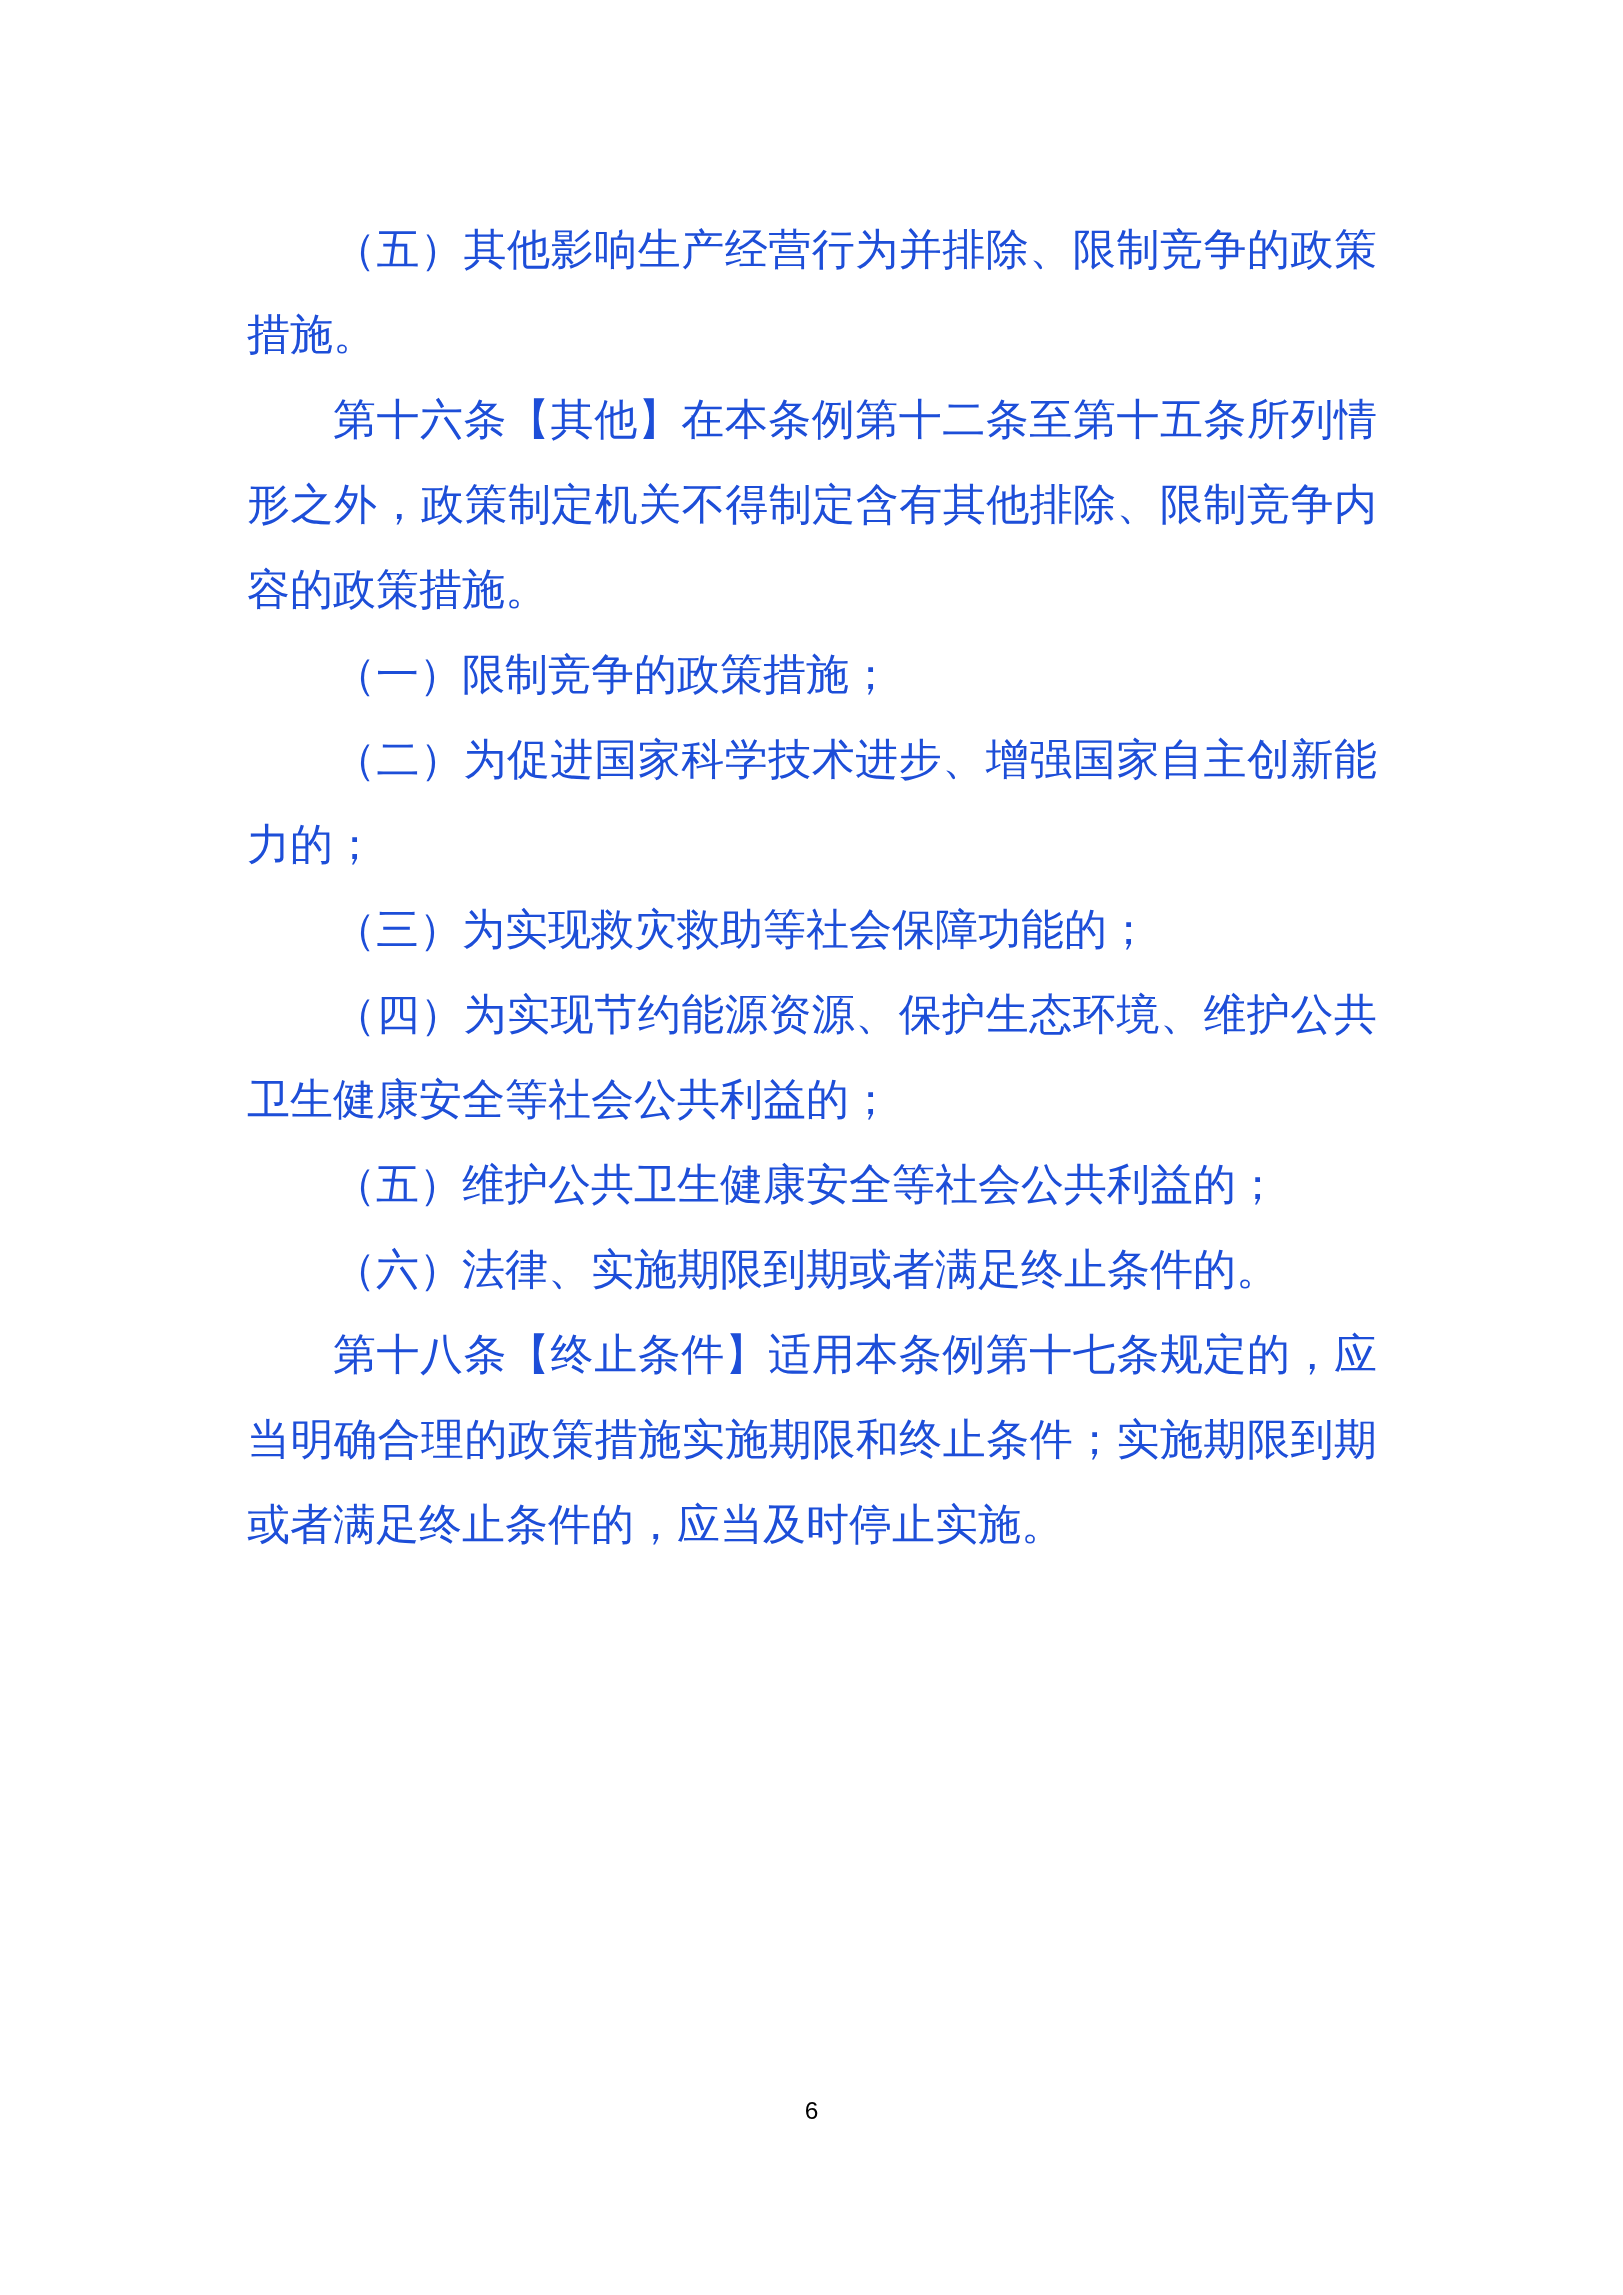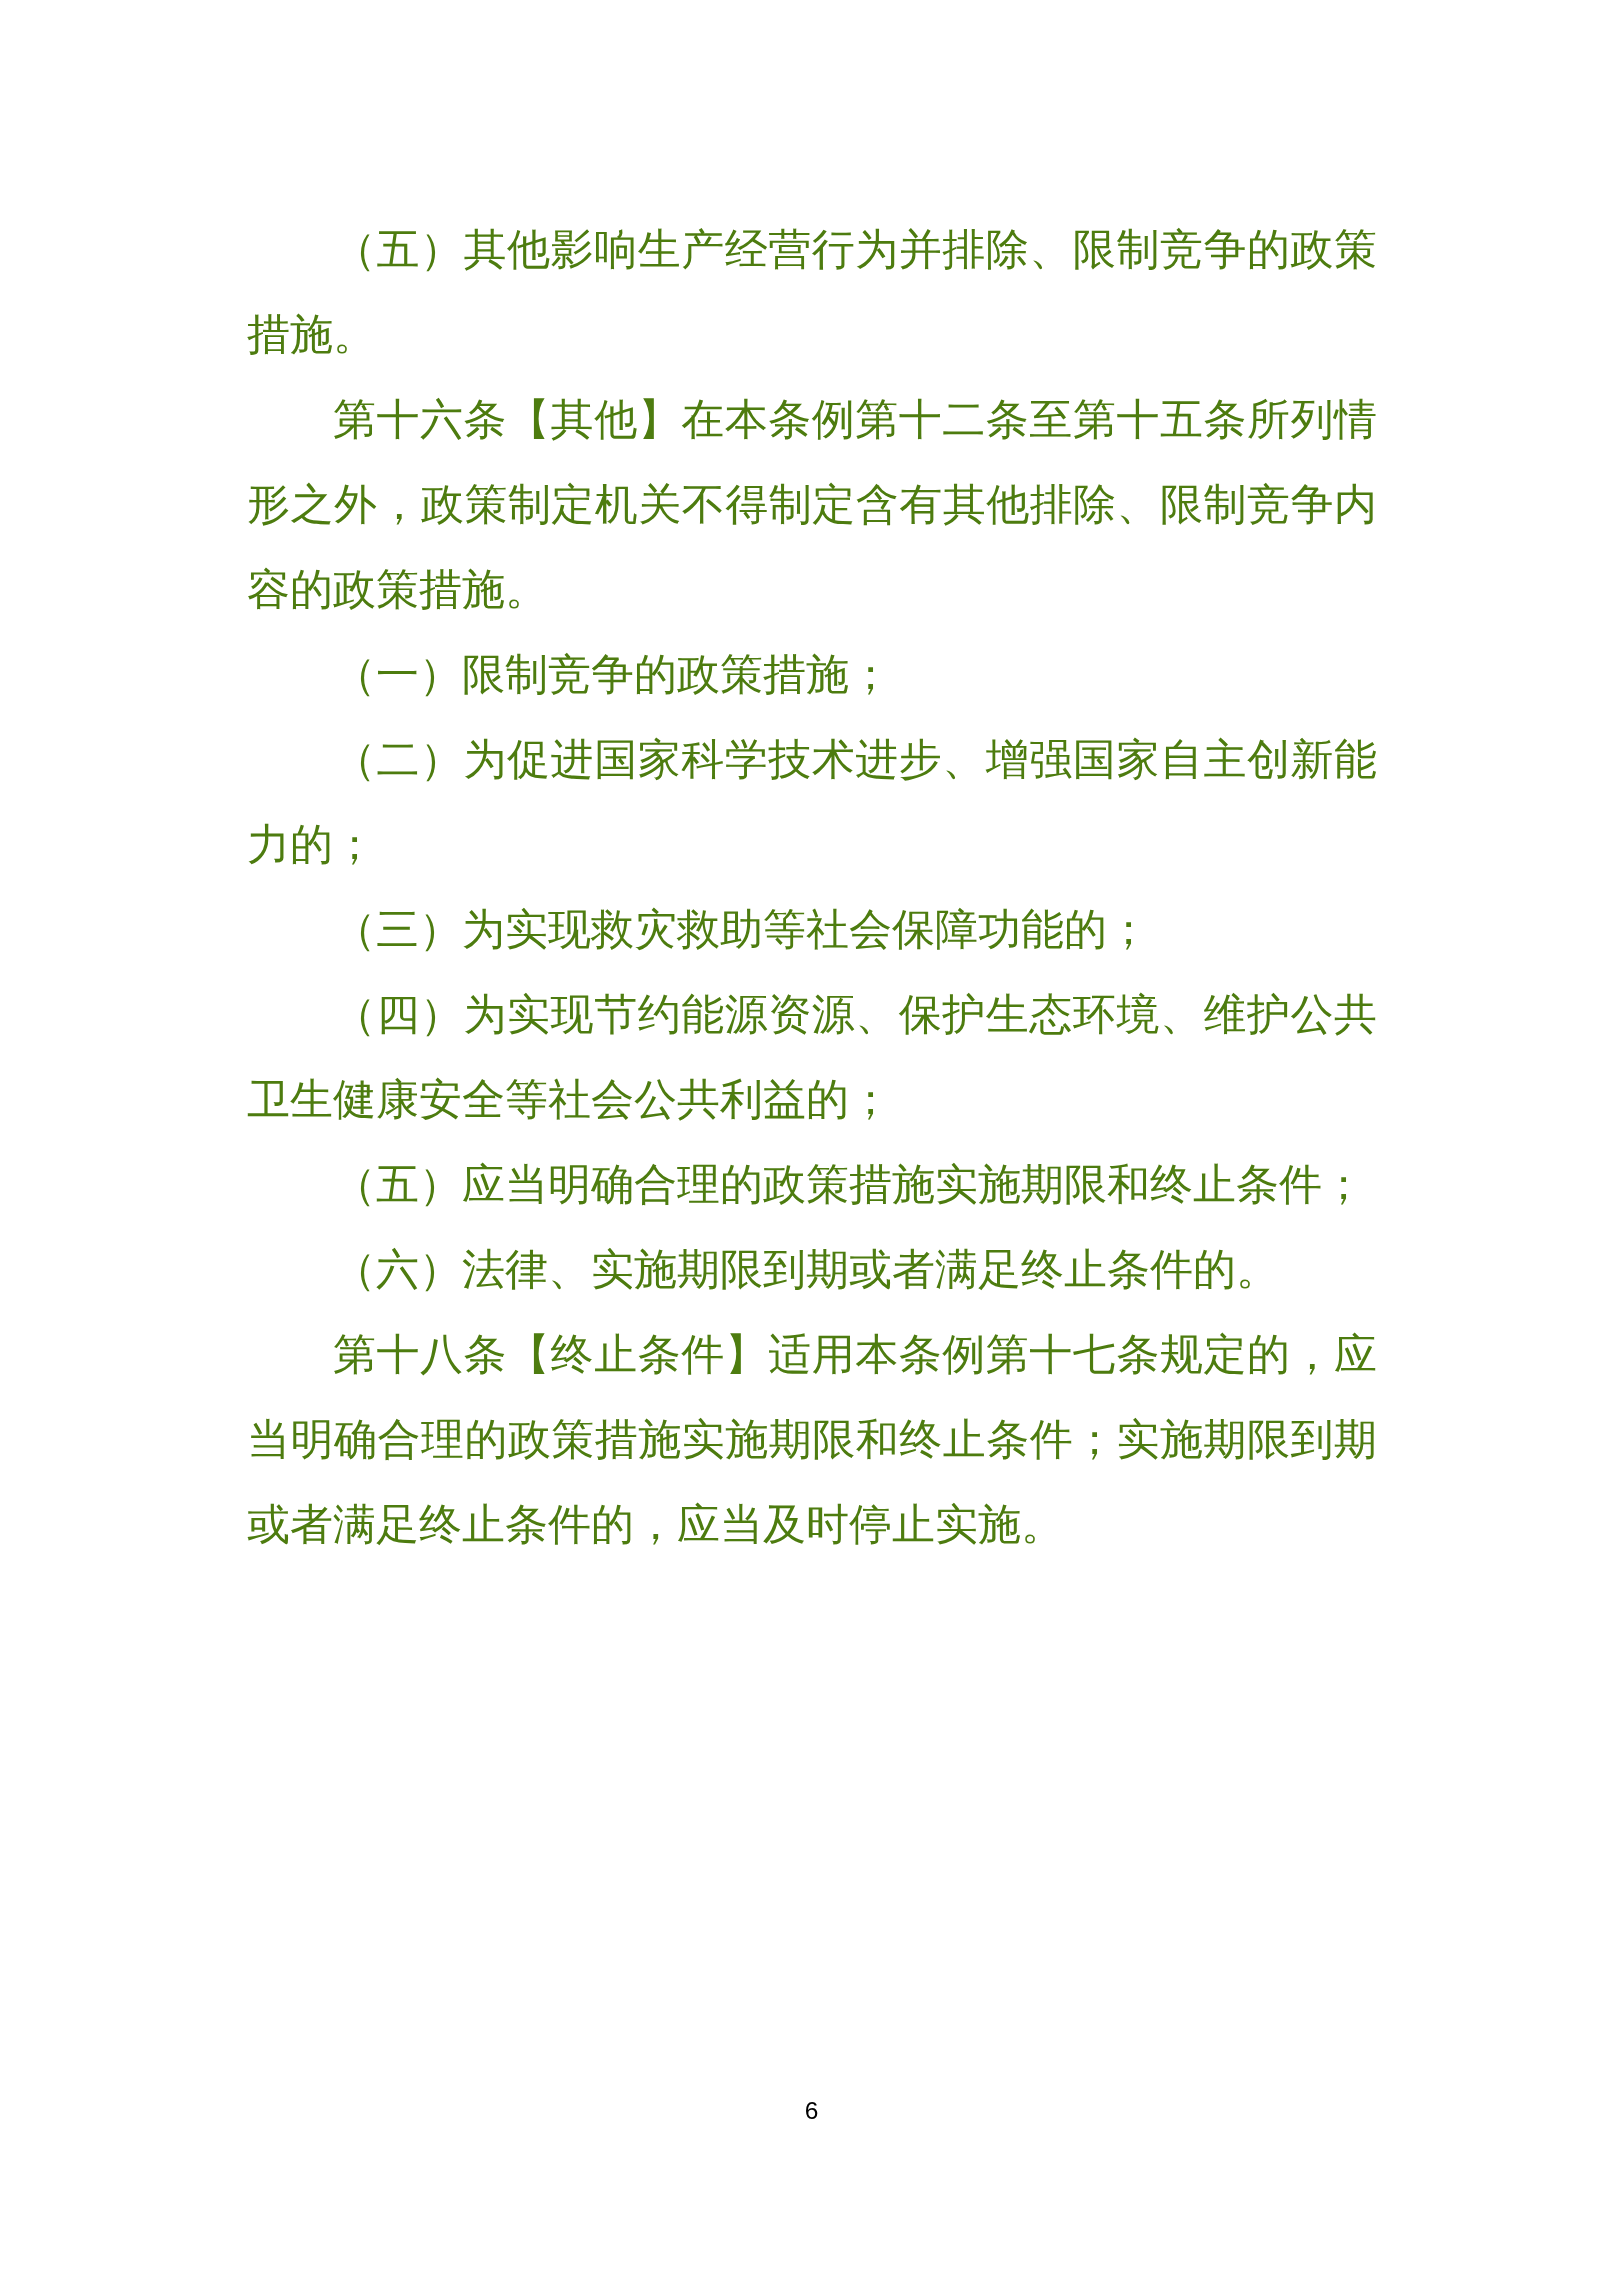--- a/index.html
+++ b/index.html
@@ -25,21 +25,21 @@
   .para {
     margin: 0;
     padding: 0;
     font-size: 43px;
     line-height: 85px;
     text-align: justify;
     text-justify: inter-ideograph;
     text-indent: 2em;
     word-break: break-all;
     letter-spacing: 0;
-    color: #4d7c0f;
+    color: #1d4ed8;
   }
   .para .article-heading {
     font-weight: normal;
     margin-top: 34px;
   }
   .page-footer {
     position: absolute;
     left: 0;
     right: 0;
     top: 2096px;
@@ -62,21 +62,21 @@
 
 
   <p class="para"><b class="article-heading"></b><span>（一）限制竞争的政策措施；</span></p>
 
   <p class="para"><b class="article-heading"></b><span>（二）为促进国家科学技术进步、增强国家自主创新能力的；</span></p>
 
   <p class="para"><b class="article-heading"></b><span>（三）为实现救灾救助等社会保障功能的；</span></p>
 
   <p class="para"><b class="article-heading"></b><span>（四）为实现节约能源资源、保护生态环境、维护公共卫生健康安全等社会公共利益的；</span></p>
 
-  <p class="para"><b class="article-heading"></b><span>（五）应当明确合理的政策措施实施期限和终止条件；</span></p>
+  <p class="para"><b class="article-heading"></b><span>（五）维护公共卫生健康安全等社会公共利益的；</span></p>
 
   <p class="para"><b class="article-heading"></b><span>（六）法律、实施期限到期或者满足终止条件的。</span></p>
 
 
   <p class="para"><b class="article-heading">第十八条【终止条件】</b><span>适用本条例第十七条规定的，应当明确合理的政策措施实施期限和终止条件；实施期限到期或者满足终止条件的，应当及时停止实施。</span></p>
 </div>
 
   <div class="page-footer">6</div>
 
 </div>

